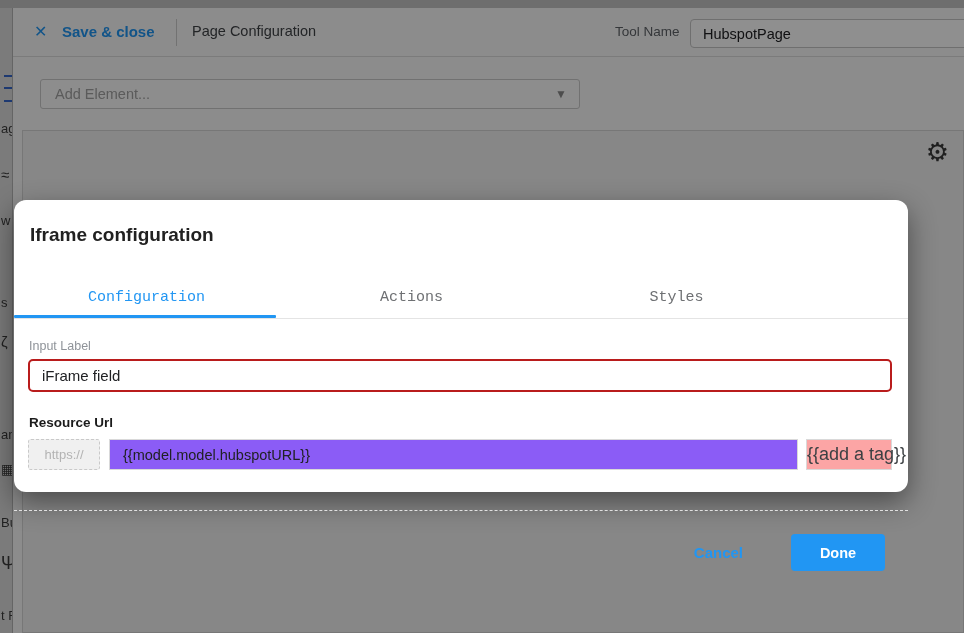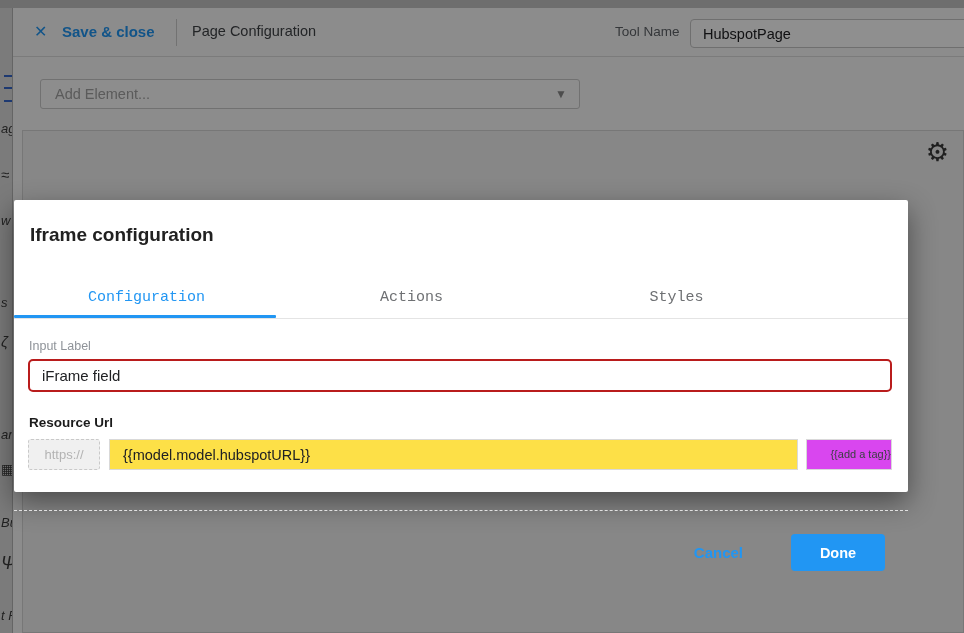--- a/index.html
+++ b/index.html
@@ -12,21 +12,21 @@
     font-family: "Liberation Sans", "DejaVu Sans", sans-serif;
   }
 
   
   .top-strip { position: absolute; left: 0; top: 0; width: 964px; height: 8px; background: #c4c4c4; }
 
   .left-sliver {
     position: absolute; left: 0; top: 8px; width: 13px; height: 625px;
     background: #dcdcdc; border-right: 1px solid #b5b5b5; overflow: hidden;
   }
-  .sliver-frag { position: absolute; left: 1px; color: #3c3c3c; font-size: 13px; white-space: nowrap; font-style: italic; }
+  .sliver-frag { position: absolute; left: 1px; color: #3c3c3c; font-size: 13px; white-space: nowrap; }
   .sliver-dash { position: absolute; left: 4px; width: 9px; border-top: 2px dashed #3567c9; }
 
   .topbar {
     position: absolute; left: 13px; top: 8px; width: 951px; height: 49px;
     background: #fafafa; border-bottom: 1px solid #dcdcdc;
   }
   .close-x { position: absolute; left: 21px; top: 14px; color: #2196f3; font-size: 16px; font-weight: bold; cursor: pointer; }
   .save-close { position: absolute; left: 49px; top: 15px; color: #2196f3; font-size: 15px; font-weight: bold; cursor: pointer; }
   .bar-divider { position: absolute; left: 163px; top: 11px; width: 1px; height: 27px; background: #cccccc; }
   .page-config { position: absolute; left: 179px; top: 15px; color: #3f4246; font-size: 14.5px; }
@@ -51,21 +51,21 @@
     background: #f1f1f1; border: 1px solid #d5d5d5;
   }
   .gear { position: absolute; right: 14px; top: 8px; font-size: 26px; color: #3a3a3a; cursor: pointer; line-height: 1; }
 
   
   .overlay { position: absolute; left: 0; top: 0; width: 964px; height: 633px; background: rgba(0,0,0,0.44); }
 
   
   .modal {
     position: absolute; left: 14px; top: 200px; width: 894px; height: 292px;
-    background: #ffffff; border-radius: 2px;
+    background: #ffffff; border-radius: 12px;
     box-shadow: 0 10px 28px rgba(0,0,0,0.45);
   }
   .modal-title { position: absolute; left: 16px; top: 24px; font-size: 19px; font-weight: bold; color: #212121; }
 
   .tabs-wrap { position: absolute; left: 0; top: 78px; width: 894px; height: 41px; border-bottom: 1px solid #e4e4e4; }
   .tabs { position: absolute; left: 0; top: 0; width: 795px; height: 40px; display: flex; }
   .tab { flex: 1; text-align: center; line-height: 40px; font-size: 15px; color: #6e7073; cursor: pointer; font-family: Liberation Mono, monospace; }
   .tab.active { color: #2196f3; }
   .tab-underline { position: absolute; left: 0; bottom: 0; width: 262px; height: 3px; background: #2196f3; border-radius: 1px; }
 
@@ -77,27 +77,27 @@
     font-family: "Liberation Sans", "DejaVu Sans", sans-serif; outline: none;
   }
 
   .resource-label { position: absolute; left: 15px; top: 215px; font-size: 13.5px; font-weight: bold; color: #1b1b1b; }
   .url-row { position: absolute; left: 14px; top: 239px; width: 864px; height: 31px; display: flex; align-items: stretch; gap: 9px; }
   .url-prefix {
     width: 72px; background: #f0f0f0; border: 1px dashed #c9c9c9; border-radius: 3px;
     color: #b3b3b3; font-size: 13px; text-align: center; line-height: 29px;
   }
   .url-input {
-    flex: 1; border: 1px solid #d9d9d9; border-left: 1px solid #d9d9d9; background: #fde047;
+    flex: 1; border: 1px solid #d9d9d9; border-left: 1px solid #d9d9d9; background: #8b5cf6;
     padding: 0 13px; font-size: 14.5px; color: #202124;
     font-family: "Liberation Sans", "DejaVu Sans", sans-serif; outline: none; min-width: 0;
   }
   .add-tag-btn {
-    width: 86px; margin-left: -1px; border: 1px solid #d9d9d9; background: #d946ef;
-    color: #3c4043; font-size: 11px; text-align: right; line-height: 29px; cursor: pointer;
+    width: 86px; margin-left: -1px; border: 1px solid #d9d9d9; background: #fca5a5;
+    color: #3c4043; font-size: 18px; text-align: center; line-height: 29px; cursor: pointer;
     white-space: nowrap;
   }
 
   .modal-footer {
     position: absolute; left: 0; top: 310px; width: 894px; height: 85px;
     border-top: 1px dashed #e0e0e0;
     display: flex; justify-content: flex-end; align-items: flex-start;
     padding: 23px 23px 0 0; gap: 46px;
   }
   .cancel-btn {

